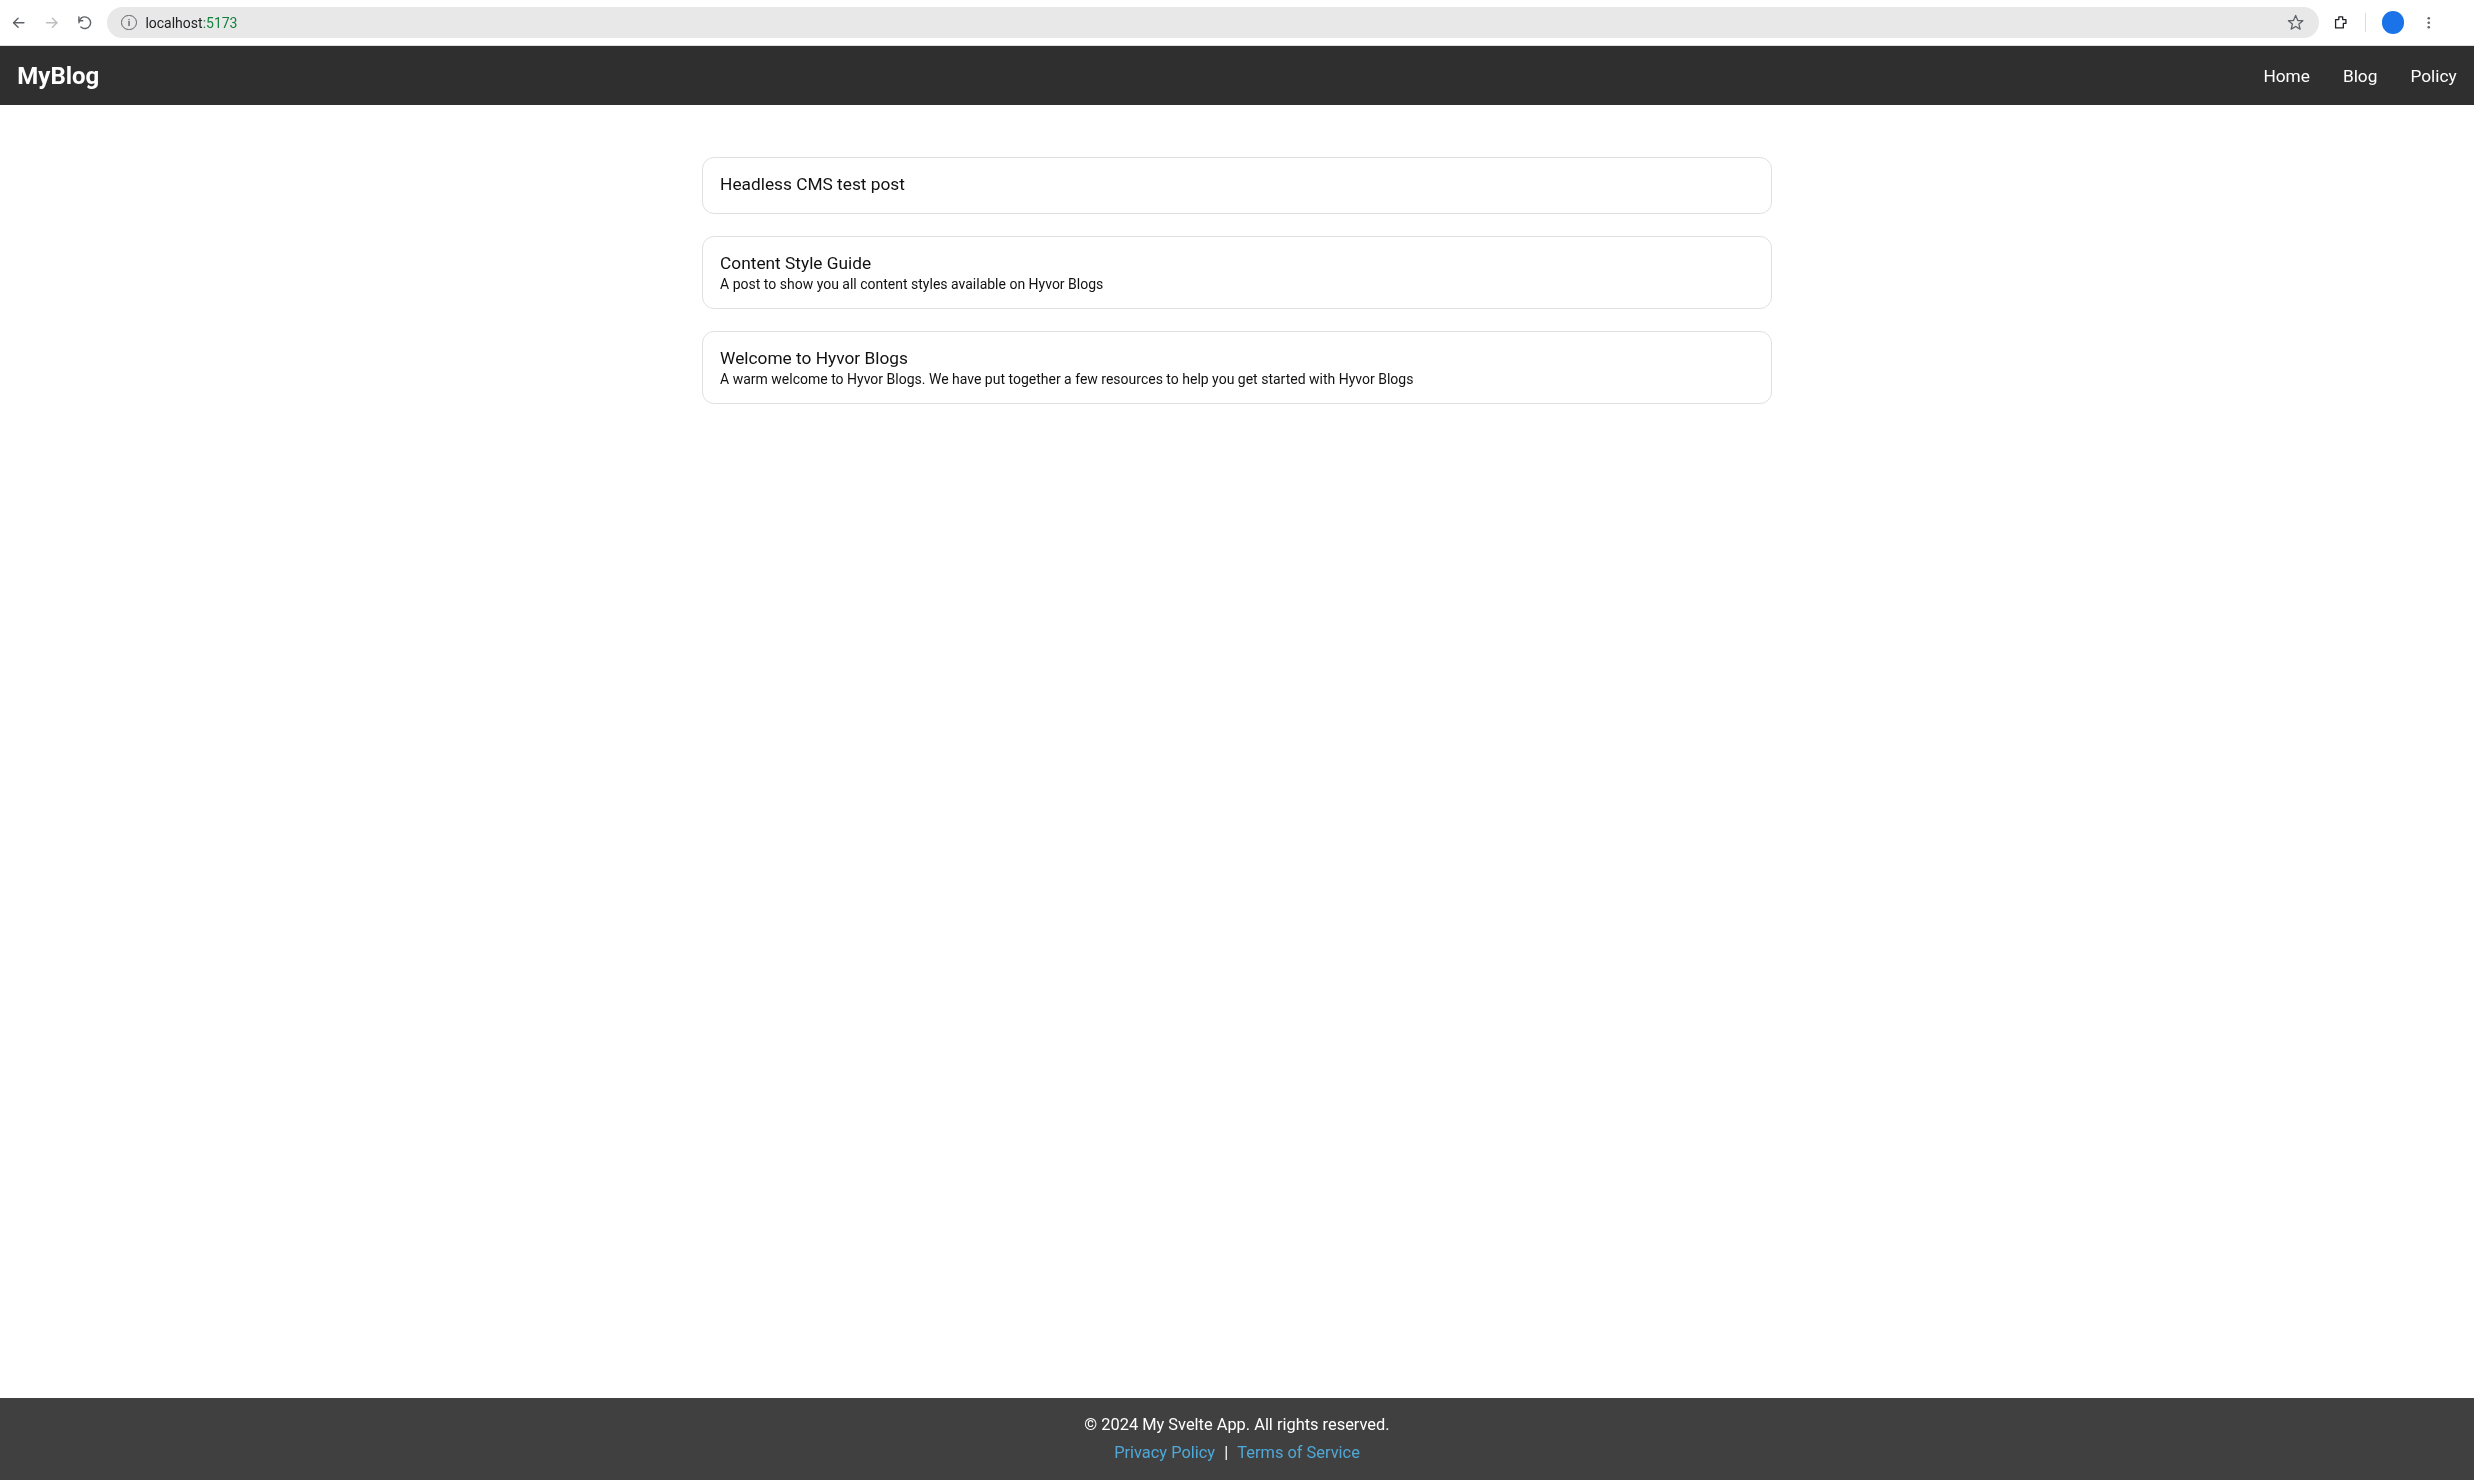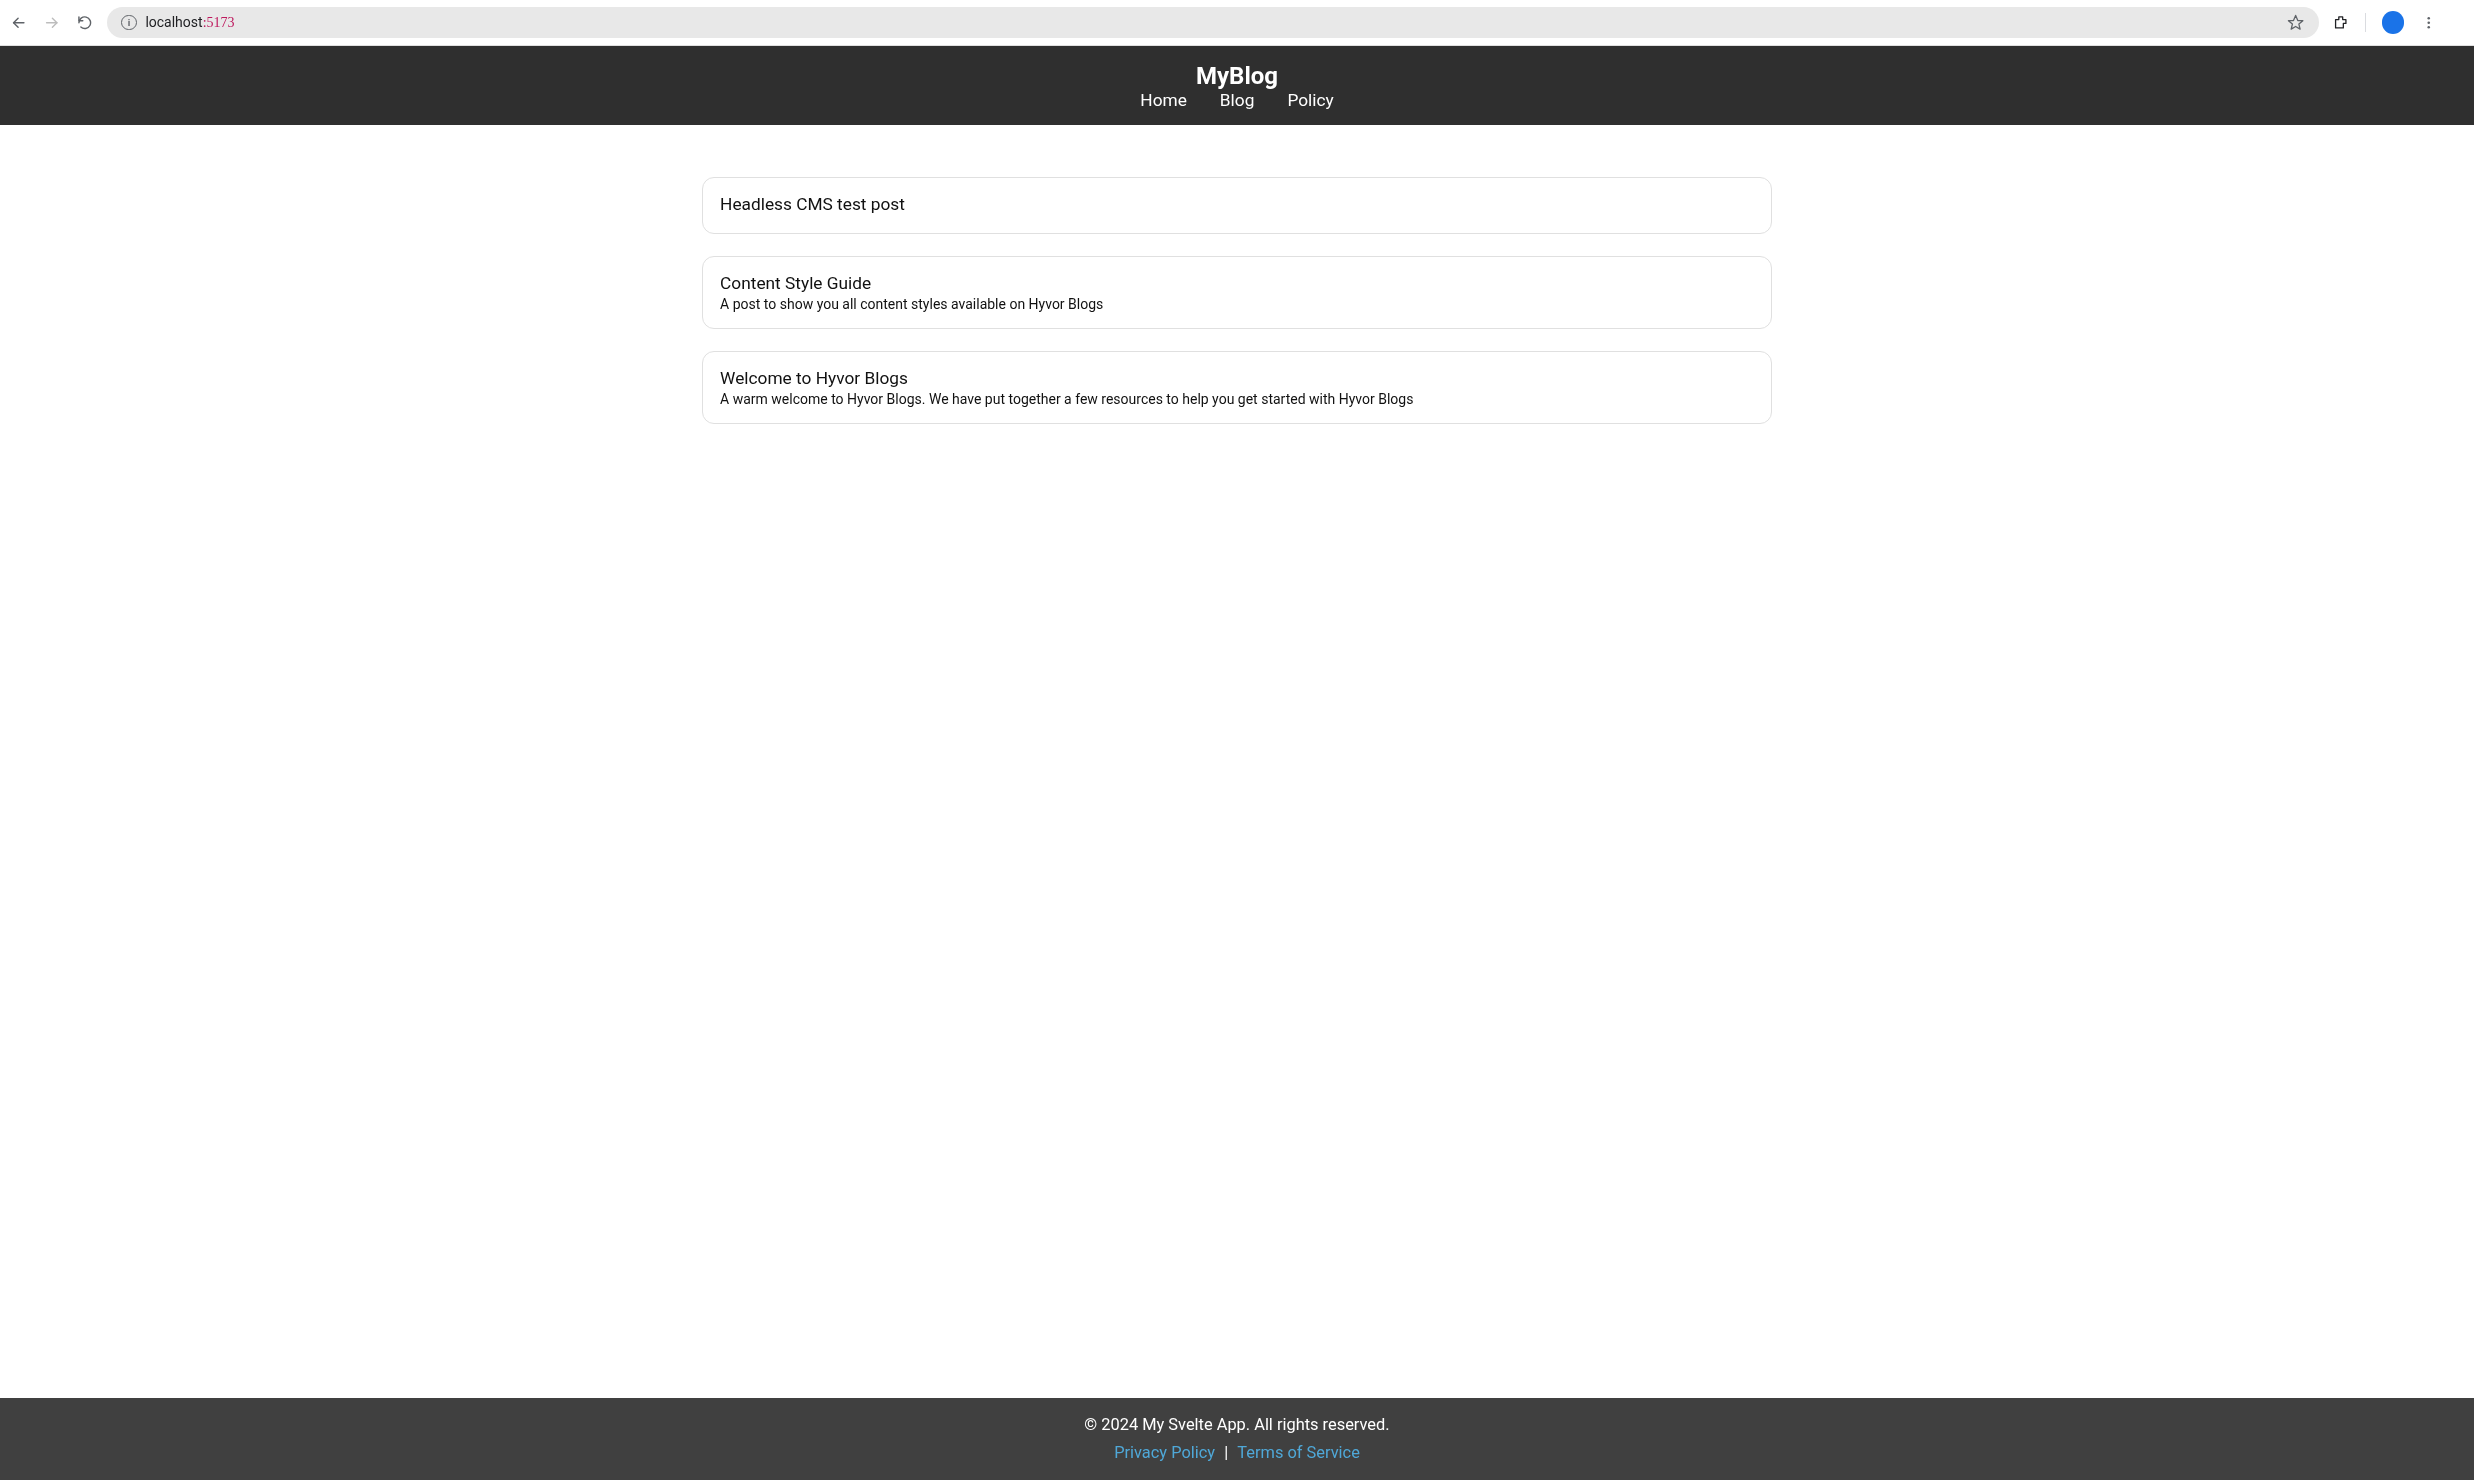--- a/index.html
+++ b/index.html
@@ -62,22 +62,21 @@
       font-size: 9.5px;
       font-weight: bold;
       color: #5f6368;
       flex-shrink: 0;
     }
     .address-text {
       font-size: 14px;
       color: #202124;
     }
     .address-text .muted {
-      color: #be185d;
-      font-family: Liberation Serif, serif;
+      color: #15803d;
     }
     .address-right {
       margin-left: auto;
       display: flex;
       align-items: center;
     }
     .chrome-right {
       display: flex;
       align-items: center;
       gap: 15.5px;
@@ -101,21 +100,20 @@
       font-weight: 500;
     }
     
     .site-header {
       background: #2f2f2f;
       color: #fff;
       display: flex;
       align-items: center;
       justify-content: space-between;
       padding: 15.5px 17.3px;
-      flex-direction: column;
     }
     .logo {
       font-size: 24px;
       font-weight: 700;
     }
     .nav-links {
       display: flex;
       gap: 33px;
     }
     .nav-link {

